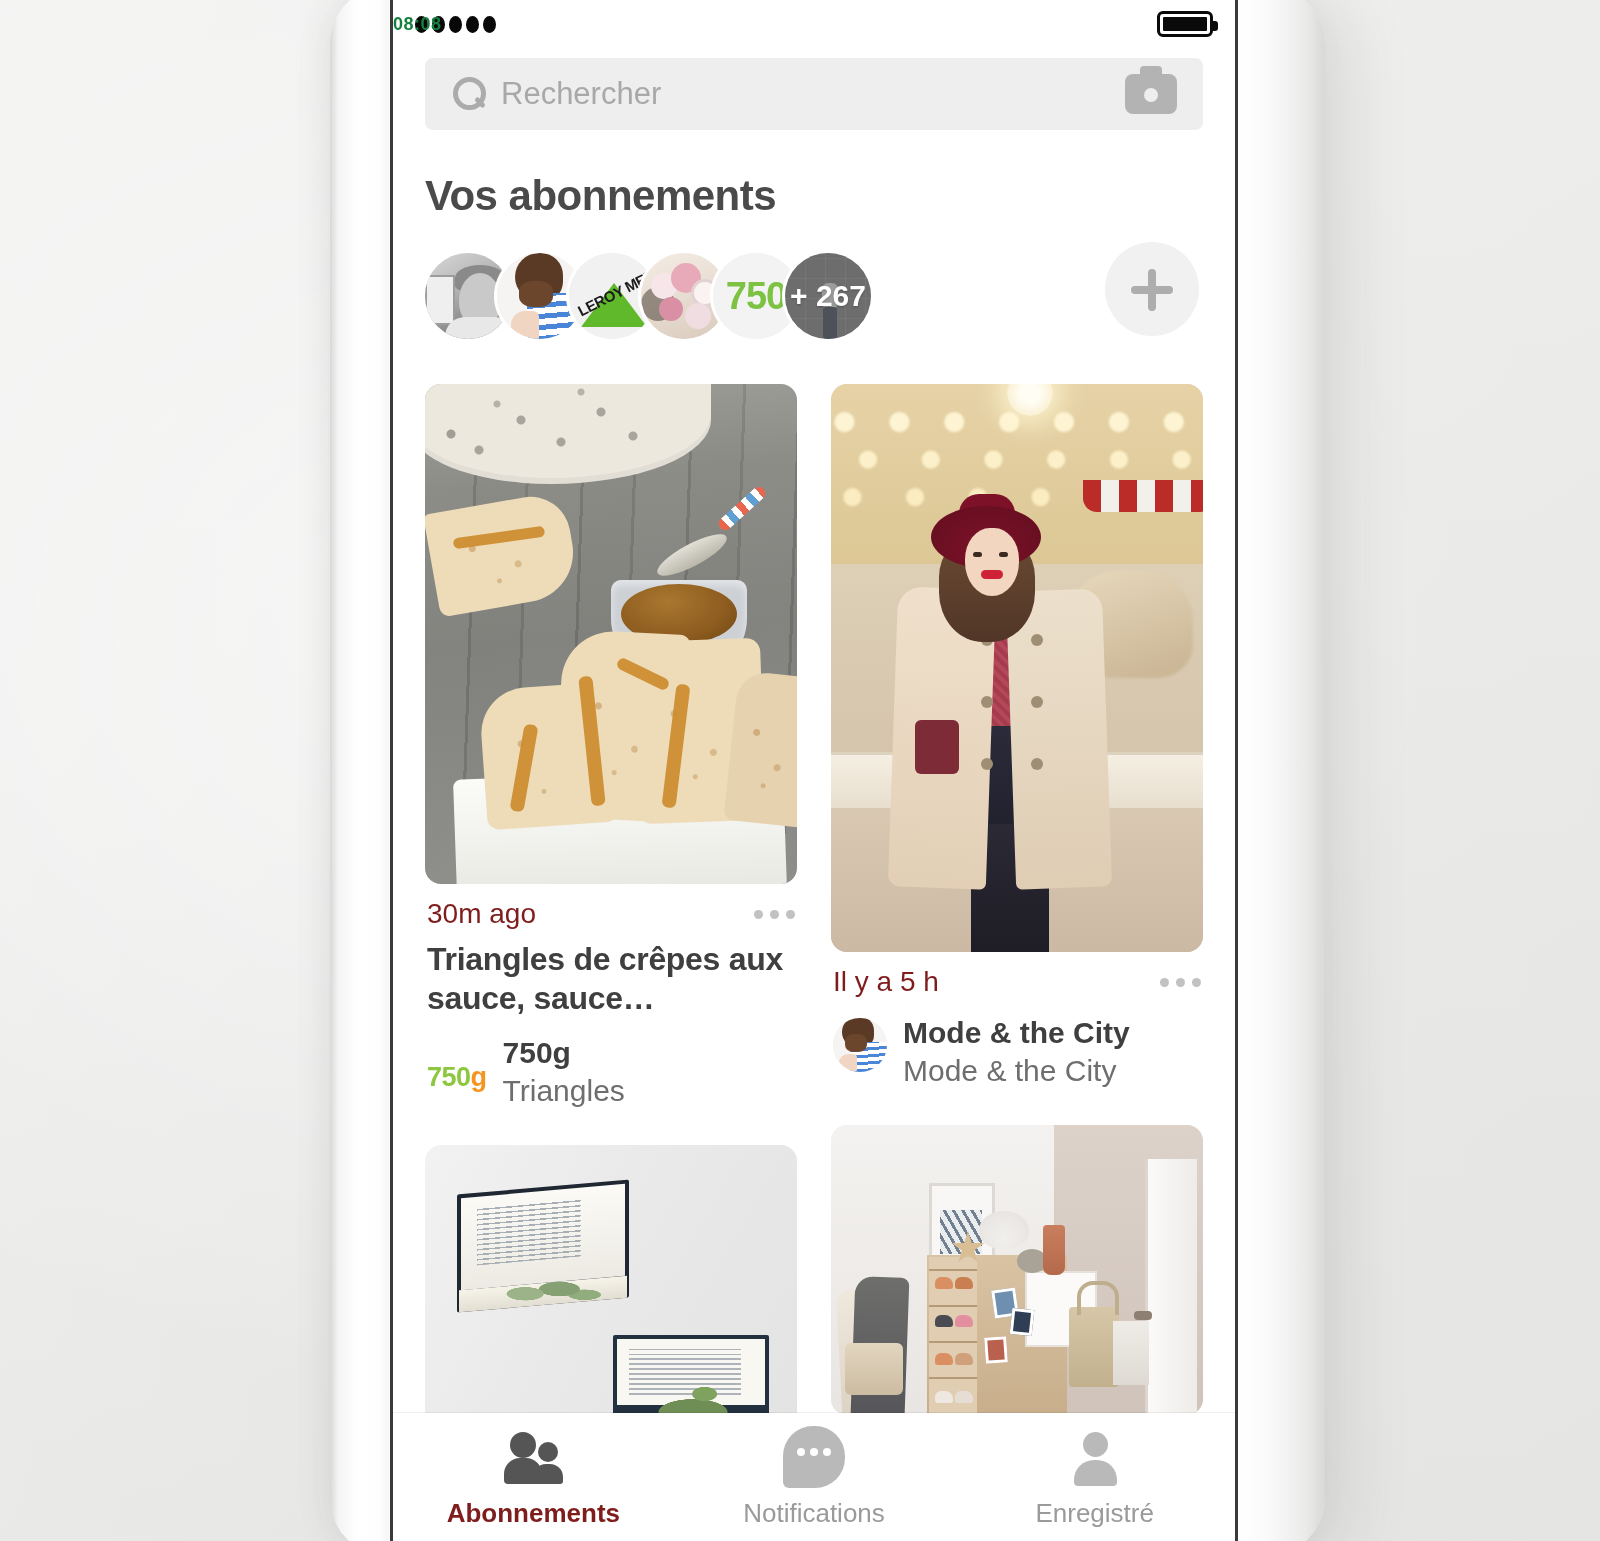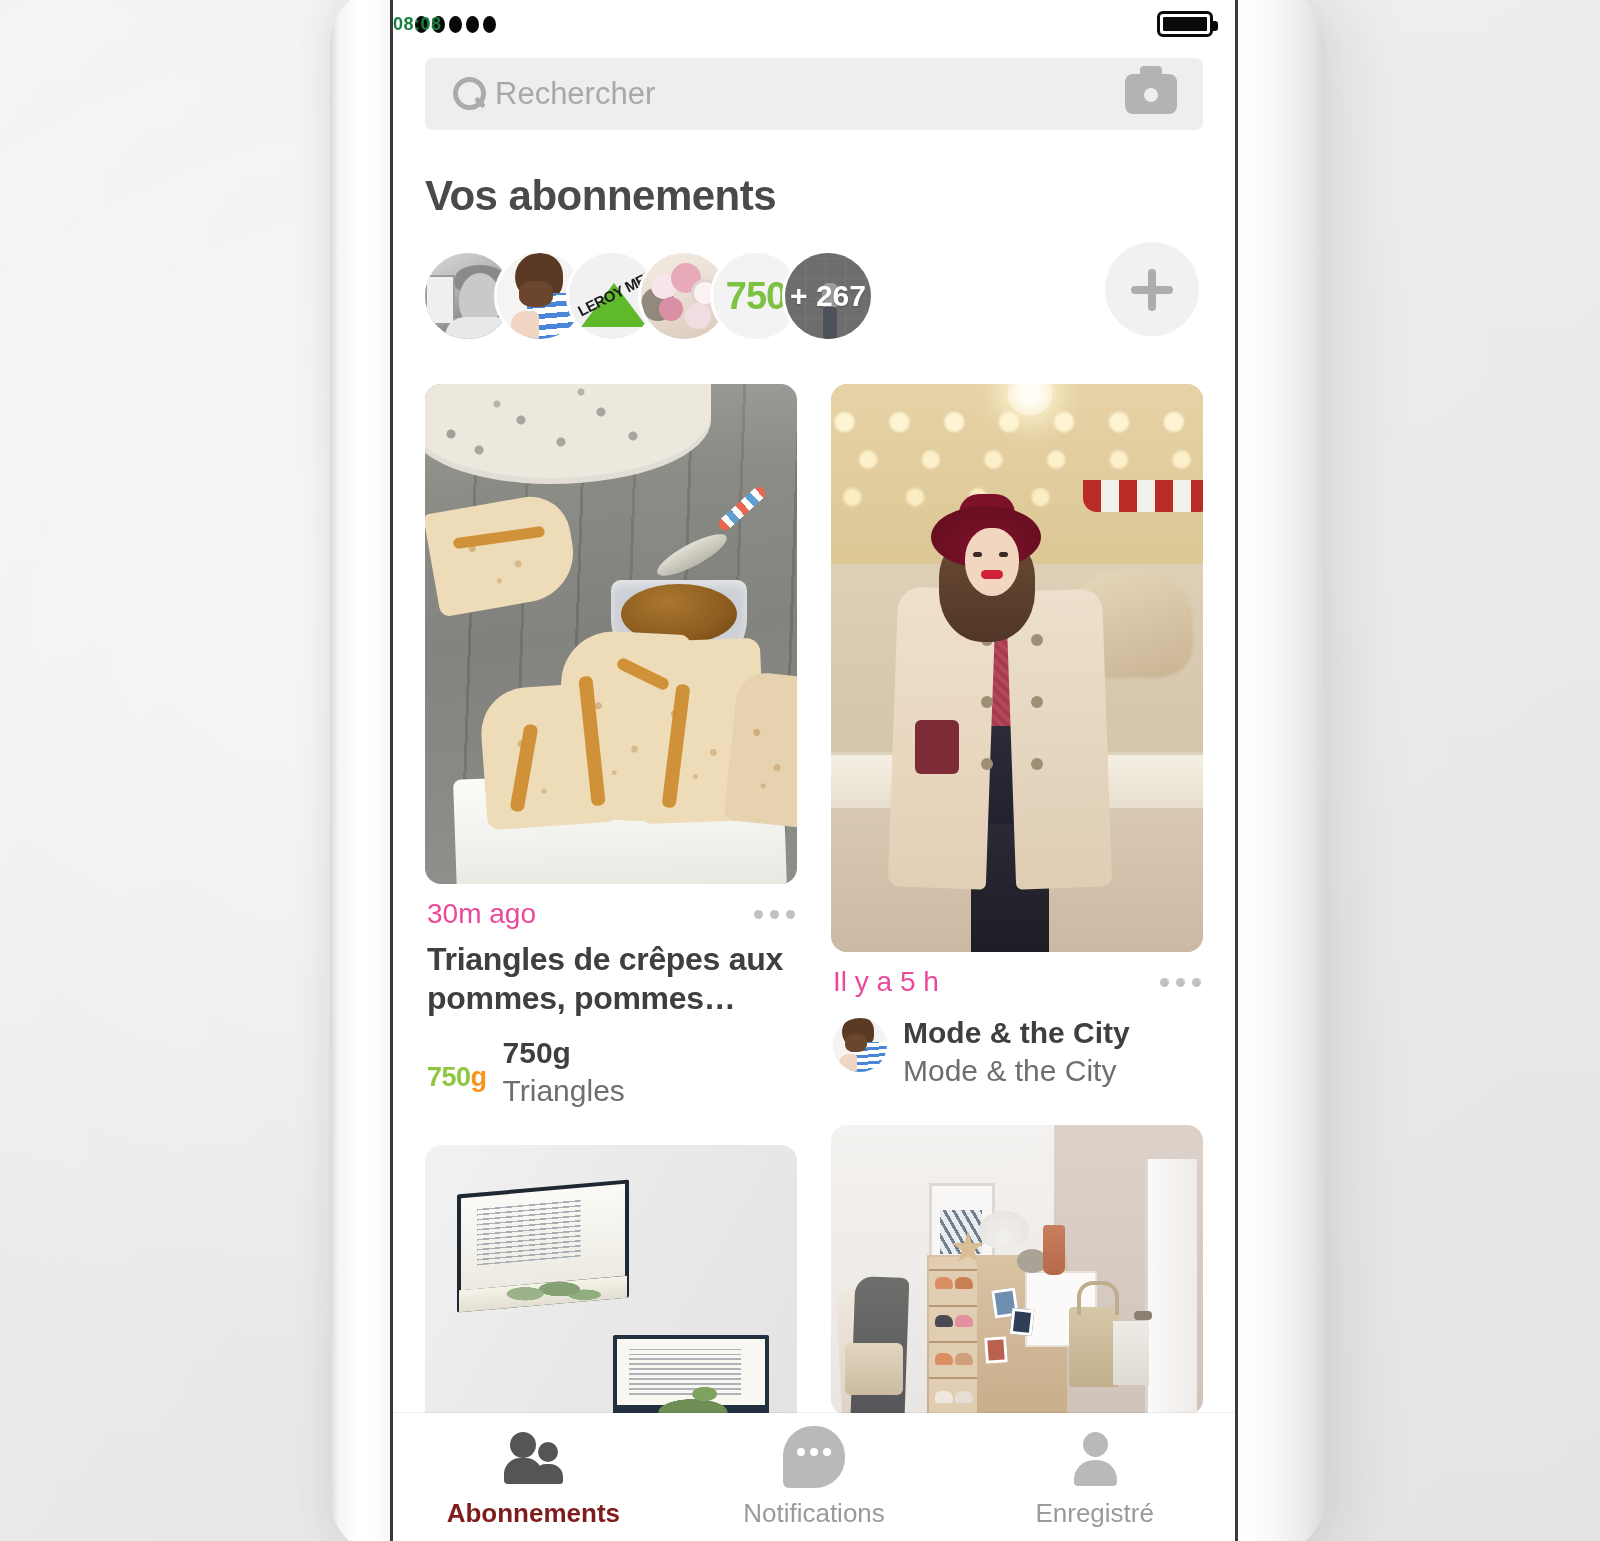--- a/index.html
+++ b/index.html
@@ -91,21 +91,21 @@
   .mag:before {
     content: ""; position: absolute; left: 2px; top: 1px;
     width: 23px; height: 23px; border: 5px solid #ababab; border-radius: 50%;
   }
   .mag:after {
     content: ""; position: absolute; left: 23px; top: 24px;
     width: 12px; height: 5px; background: #ababab;
     border-radius: 3px; transform: rotate(45deg);
   }
   .searchtext {
-    margin-left: 8px; font-size: 31px; color: #a8a8a8; font-weight: 500;
+    margin-left: 14px; font-size: 31px; color: #a8a8a8; font-weight: 500;
     flex: 1;
   }
   .cam {
     width: 52px; height: 40px; background: #b3b3b3;
     border-radius: 8px; position: relative; flex: 0 0 auto;
   }
   .cam:before {
     content: ""; position: absolute; left: 15px; top: -8px;
     width: 22px; height: 10px; background: #b3b3b3; border-radius: 4px 4px 0 0;
   }
@@ -554,21 +554,21 @@
     border:4px solid #bfae8d; border-bottom:none; border-radius: 16px 16px 0 0;
   }
   .h-tote2 {
     position:absolute; left:282px; top:196px; width:36px; height:64px;
     background: linear-gradient(180deg,#efece7,#dedad3);
   }
 
   
   .pinmeta { padding: 14px 2px 0 2px; }
   .metatop { display:flex; align-items:center; justify-content:space-between; }
-  .ago { font-size: 28px; color: #ec4899; }
+  .ago { font-size: 28px; color: #7f1d1d; }
   .dots { display:flex; gap:7px; }
   .dots i { width:9px; height:9px; border-radius:50%; background:#c2c2c2; display:block; }
   .pintitle {
     font-size: 32px; font-weight: bold; color: #3f3f3f;
     line-height: 1.22; margin-top: 10px; letter-spacing: -0.3px;
   }
   .boardrow { display:flex; align-items:flex-start; gap: 16px; margin-top: 16px; }
   .logo750 {
     font-size: 27px; font-weight: bold; letter-spacing: -0.5px; margin-top: 28px;
     flex: 0 0 auto;
@@ -746,21 +746,21 @@
         </div>
         <div class="pinmeta">
           <div class="metatop">
             <span class="ago">30m ago</span>
             <span class="dots">
                 <i></i>
                 <i></i>
                 <i></i>
               </span>
           </div>
-          <div class="pintitle">Triangles de crêpes aux pommes, pommes…</div>
+          <div class="pintitle">Triangles de crêpes aux sauce, sauce…</div>
           <div class="boardrow">
             <span class="logo750"><span class="g750">750</span><span class="gg">g</span></span>
             <span class="boardtext">
               <span class="boardname">750g</span><br>
               <span class="boardsub">Triangles</span>
             </span>
           </div>
         </div>
       </div>
 

